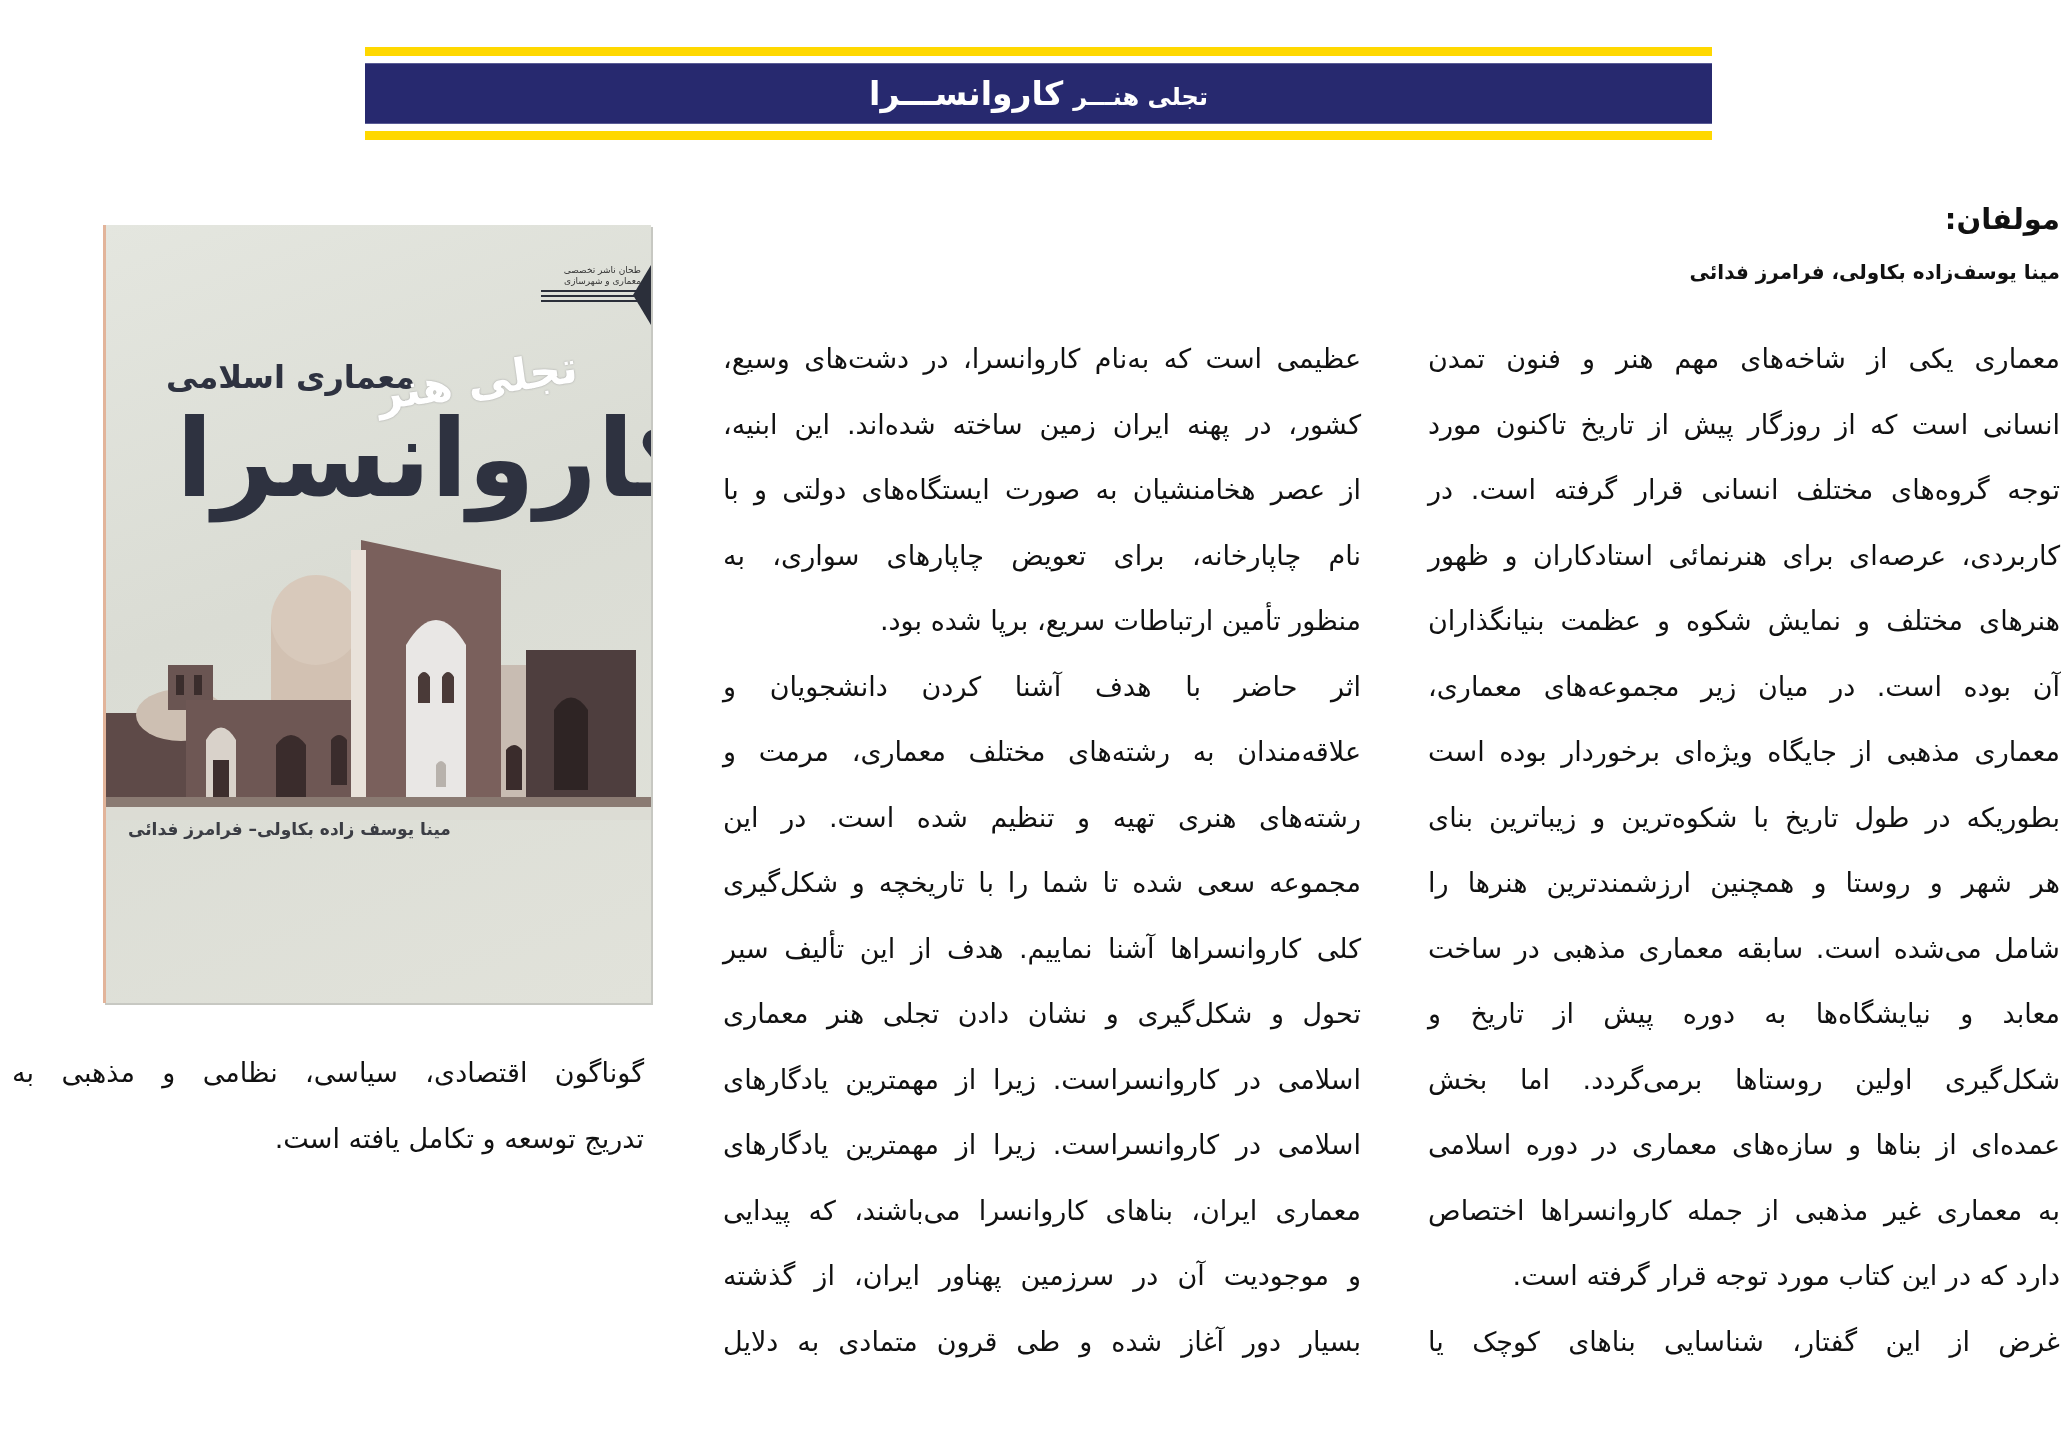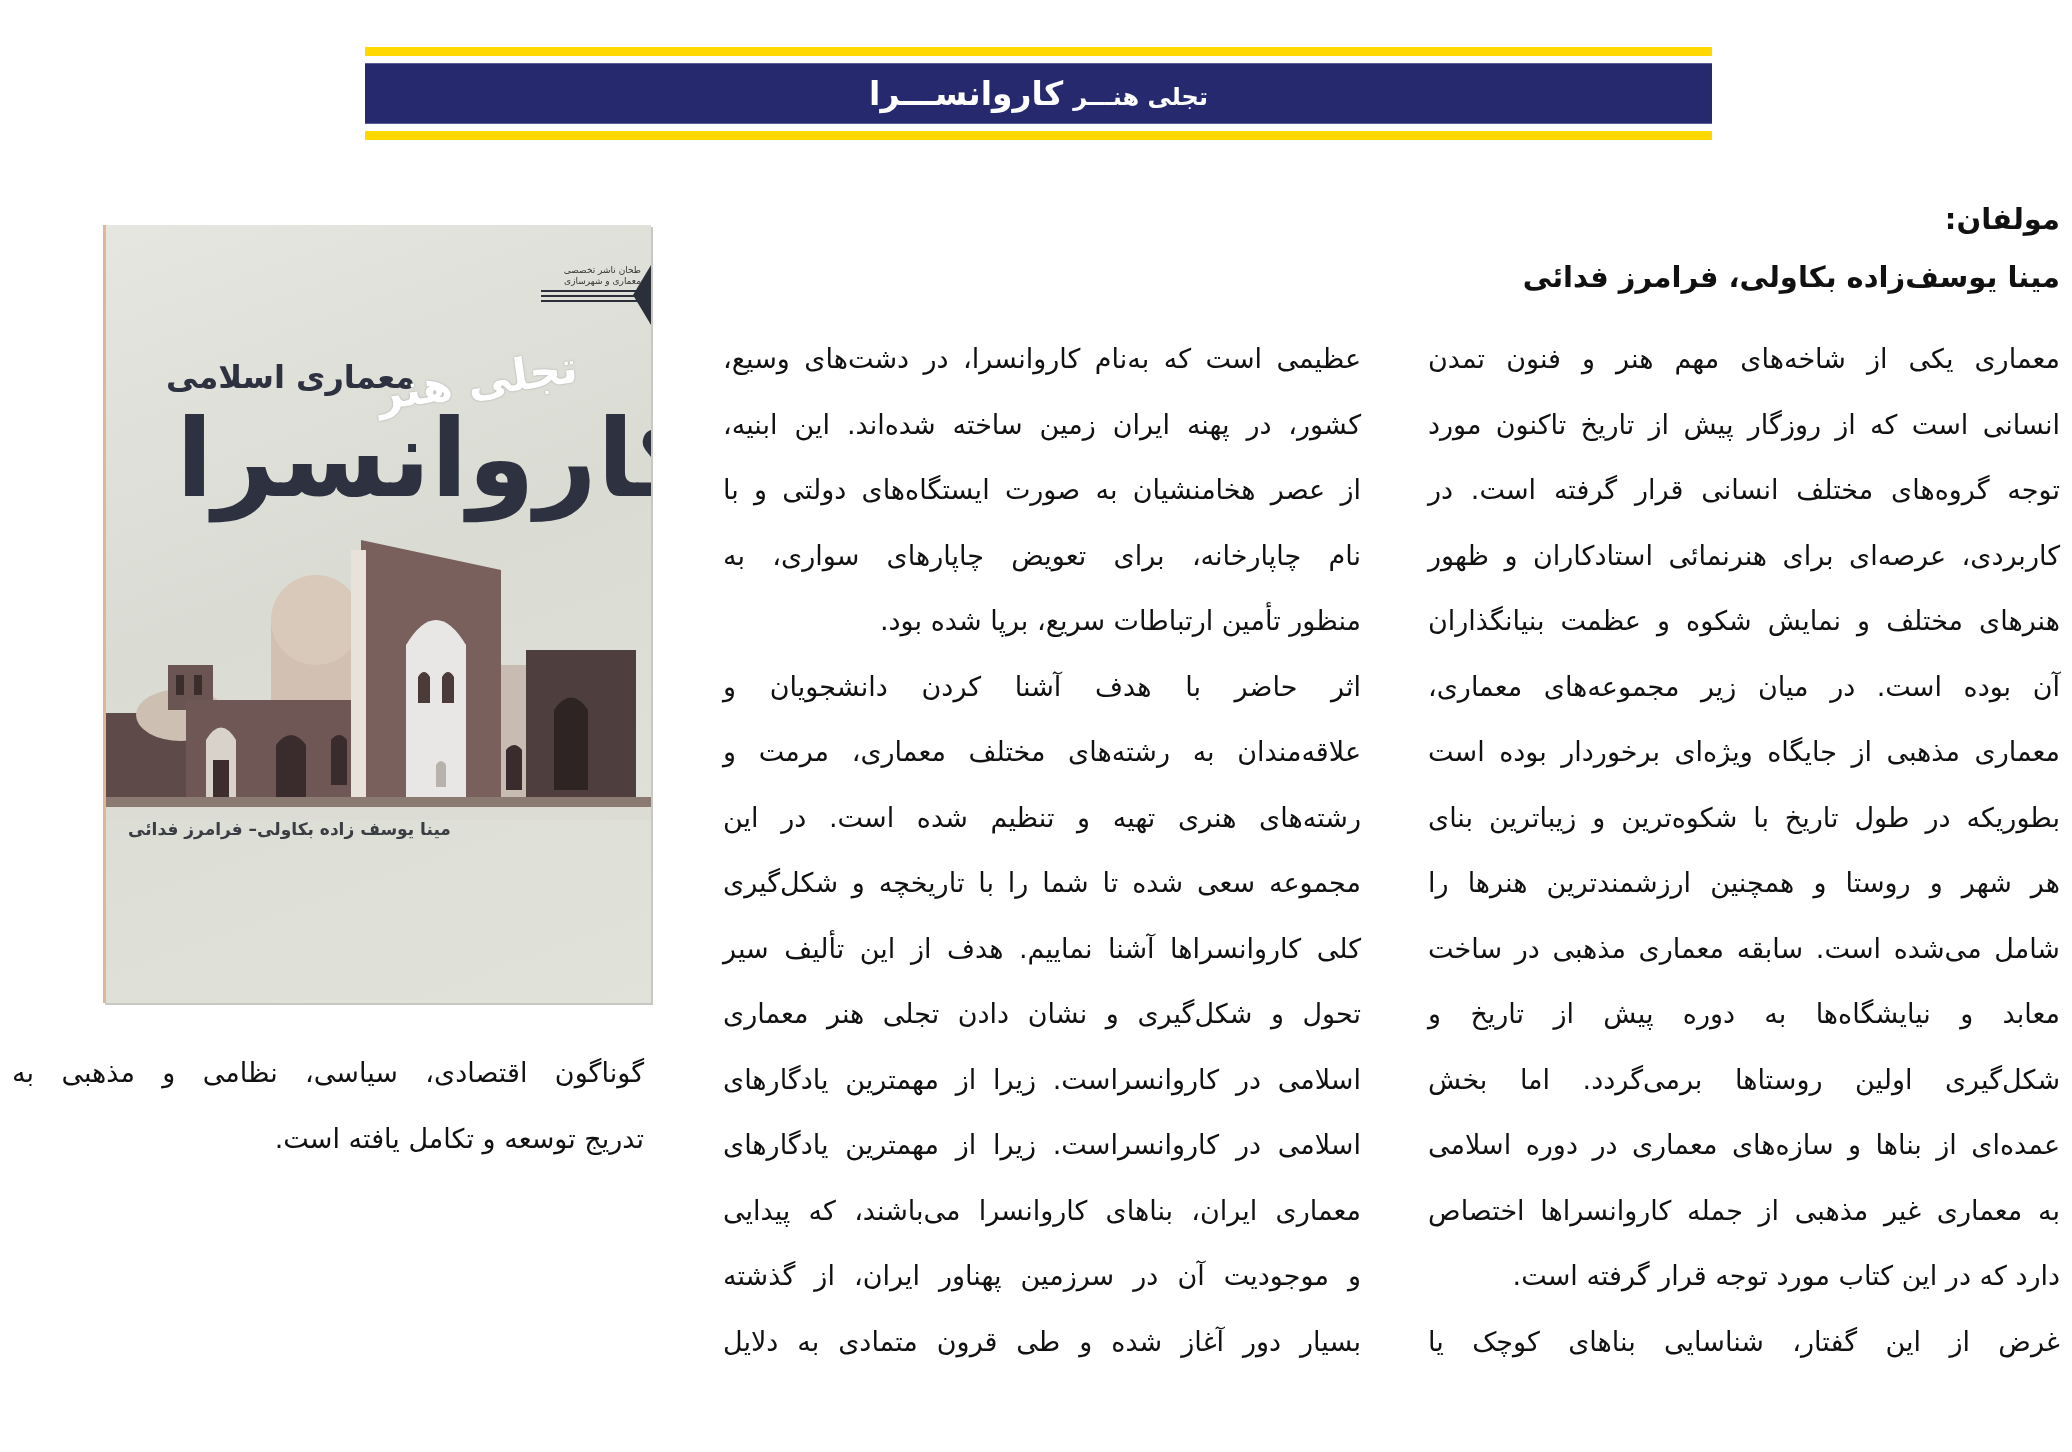--- a/index.html
+++ b/index.html
@@ -79,21 +79,21 @@
       font-size: 29px;
       color: #111;
     }
     .authors-names {
       position: absolute;
       right: 12px;
       top: 260px;
       direction: rtl;
       font-family: "DejaVu Sans", sans-serif;
       font-weight: bold;
-      font-size: 29px;
+      font-size: 20px;
       color: #111;
     }
 
     .col-right { right: 12px; top: 326px; width: 632px; }
     .col-middle { left: 723px; top: 326px; width: 638px; }
     .col-left { left: 12px; top: 1040px; width: 632px; }
 
     
     .book-cover {
       position: absolute;

